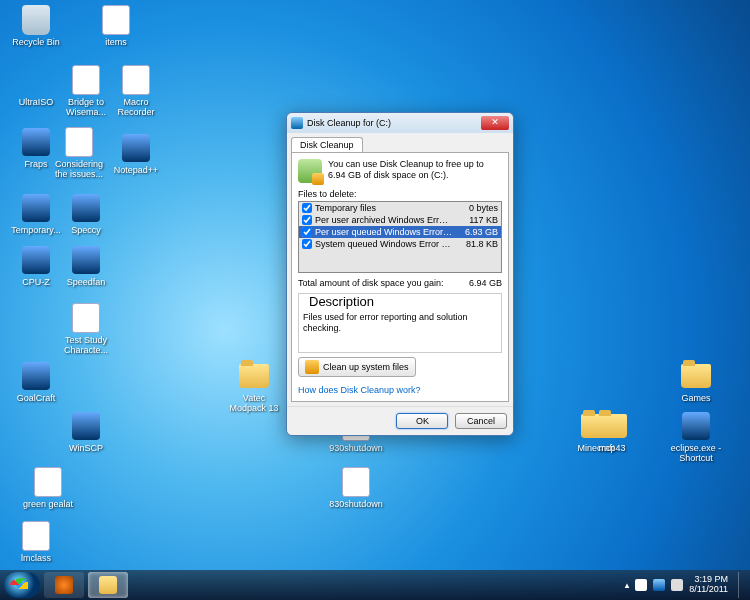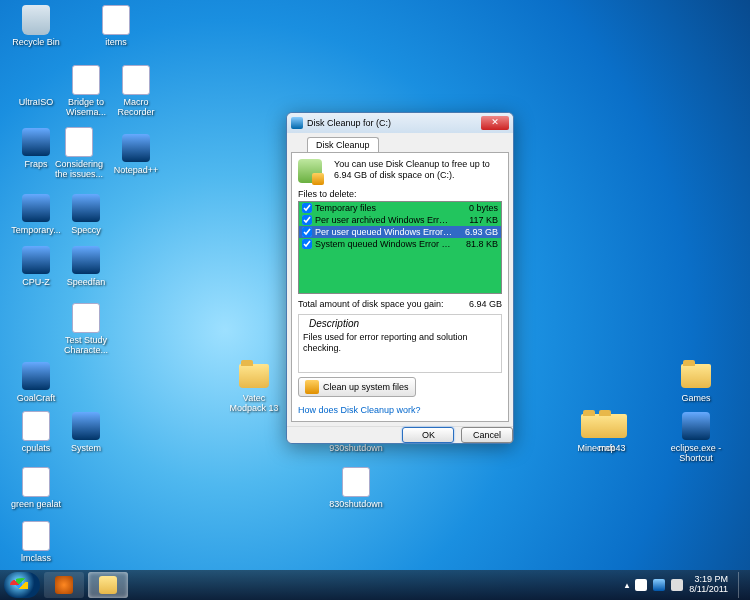--- a/index.html
+++ b/index.html
@@ -24,43 +24,43 @@
 .disc { width:28px; height:28px; border-radius:50%; background: radial-gradient(circle,#fff 15%, #888 16%, conic-gradient(#c0c0ff,#ffc0ff,#c0ffff,#ffffc0,#c0c0ff) 17% 100%); }
 .gen { width:28px; height:30px; background:#fff; border-radius:3px; border:1px solid #aac; }
 .shortcut { width:28px; height:28px; border-radius:4px; background:linear-gradient(#6af,#036); }
 
 
 .dialog { position:absolute; left:286px; top:112px; width:228px; background:#f0f0f0; border:1px solid #4a7ab0; border-radius:6px; box-shadow:0 4px 20px rgba(0,0,0,0.4); font-size:9px; }
 .titlebar { height:20px; background:linear-gradient(#e8f0f8,#cfe0f0); border-radius:6px 6px 0 0; display:flex; align-items:center; padding:0 4px; }
 .titlebar .ico { width:12px; height:12px; margin-right:4px; background:linear-gradient(#8cf,#06a); border-radius:2px; }
 .titlebar .ttl { flex:1; font-size:9px; color:#000; }
 .closebtn { width:28px; height:14px; background:linear-gradient(#e88,#c22); border-radius:2px; color:#fff; text-align:center; font-size:9px; line-height:13px; cursor:default; }
-.tabrow { padding:4px 20px 0; background:#f0f0f0; }
+.tabrow { padding:4px 4px 0; background:#f0f0f0; }
 .tab { display:inline-block; padding:2px 8px; background:#fff; border:1px solid #aaa; border-bottom:none; border-radius:3px 3px 0 0; font-size:9px; }
 .tabbody { margin:0 4px 4px; background:#fff; border:1px solid #aaa; padding:6px; }
-.inforow { display:flex; gap:12px; margin-bottom:6px; }
+.inforow { display:flex; gap:6px; margin-bottom:6px; }
 .inforow .dico { width:24px; height:24px; background:linear-gradient(#bfe8a0,#6ab040); border-radius:4px; flex-shrink:0; position:relative; }
 .inforow .dico::after{content:"";position:absolute;right:-2px;bottom:-2px;width:12px;height:12px;background:linear-gradient(#ffd060,#e09000);border-radius:2px;}
 .inforow .txt { font-size:9px; line-height:1.2; }
 .sect-lbl { font-size:9px; margin:4px 0 2px; }
-.flist { border:1px solid #888; height:93px; overflow:hidden; background:#22c55e; }
+.flist { border:1px solid #888; height:72px; overflow:hidden; background:#e5e5e5; }
 .fitem { display:flex; align-items:center; padding:1px 3px; font-size:9px; gap:3px; }
 .fitem.sel { background:#316ac5; color:#fff; }
 .fitem input { width:10px; height:10px; }
 .fitem .nm { flex:1; white-space:nowrap; overflow:hidden; text-overflow:ellipsis; }
 .fitem .sz { width:42px; text-align:right; }
 .totrow { display:flex; margin:5px 0; font-size:9px; }
 .totrow .tl { flex:1; }
 .grp { border:1px solid #ccc; padding:4px; margin:4px 0; }
-.grp .hdr { font-size:10px; margin:-10px 0 3px 4px; background:#fff; display:inline-block; padding:0 2px;font-style:italic; }
+.grp .hdr { font-size:13px; margin:-10px 0 3px 4px; background:#fff; display:inline-block; padding:0 2px; }
 .grp .desc { font-size:9px; line-height:1.2; min-height:36px; }
 .sysbtn { display:flex; align-items:center; gap:4px; border:1px solid #aaa; background:linear-gradient(#fff,#e4e4e4); padding:2px 6px; font-size:9px; border-radius:3px; width:max-content; margin-top:4px; cursor:default; }
 .sysbtn .sbico { width:14px; height:14px; background:linear-gradient(#ffd060,#e09000); border-radius:2px; }
 .lnk { color:#0066cc; font-size:9px; margin-top:8px; display:block; cursor:default; }
-.btnrow { text-align:right; border-top:1px solid #ddd; background:#f0f0f0; border-radius:0 0 6px 6px; }
+.btnrow { text-align:right; padding:6px; border-top:1px solid #ddd; background:#f0f0f0; border-radius:0 0 6px 6px; }
 .btn { display:inline-block; min-width:52px; text-align:center; padding:2px 8px; font-size:9px; border:1px solid #888; background:linear-gradient(#fff,#e0e0e0); border-radius:3px; margin-left:4px; cursor:default; }
 .btn.def { border-color:#2a6fc0; box-shadow:0 0 2px #6af; }
 
 
 .taskbar { position:absolute; left:0; right:0; bottom:0; height:30px; background:linear-gradient(rgba(30,50,70,0.7), rgba(10,20,40,0.9)); display:flex; align-items:center; padding:0 4px; }
 .start { width:36px; height:26px; border-radius:13px; background:radial-gradient(circle at 40% 40%, #fff 0%, #6cf 10%, #036 60%); position:relative; cursor:default; }
 .start::after { content:""; position:absolute; inset:6px; background:
   linear-gradient(45deg,#e33 0 50%, transparent 50%) 0 0/50% 50% no-repeat,
   linear-gradient(135deg,#3c3 0 50%, transparent 50%) 50% 0/50% 50% no-repeat,
   linear-gradient(-45deg,#fc0 0 50%, transparent 50%) 50% 50%/50% 50% no-repeat,
@@ -164,31 +164,25 @@
           <div class="shortcut"></div>
         </div>
         <div class="lbl">GoalCraft</div>
       </div>
       <div class="di" style="left: 226px; top: 360px;">
         <div class="ic">
           <div class="folder"></div>
         </div>
         <div class="lbl">Vatec Modpack 13</div>
       </div>
-      <div class="di" style="left: 8px; top: 410px;">
-        <div class="ic">
-          <div class="gen"></div>
-        </div>
-        <div class="lbl">cpulats</div>
-      </div>
       <div class="di" style="left: 58px; top: 410px;">
         <div class="ic">
           <div class="shortcut"></div>
         </div>
-        <div class="lbl">System</div>
+        <div class="lbl">WinSCP</div>
       </div>
       <div class="di" style="left: 328px; top: 410px;">
         <div class="ic">
           <div class="gen"></div>
         </div>
         <div class="lbl">930shutdown</div>
       </div>
       <div class="di" style="left: 568px; top: 410px;">
         <div class="ic">
           <div class="folder"></div>
@@ -206,21 +200,21 @@
           <div class="shortcut"></div>
         </div>
         <div class="lbl">eclipse.exe - Shortcut</div>
       </div>
       <div class="di" style="left: 668px; top: 360px;">
         <div class="ic">
           <div class="folder"></div>
         </div>
         <div class="lbl">Games</div>
       </div>
-      <div class="di" style="left: 8px; top: 466px;">
+      <div class="di" style="left: 20px; top: 466px;">
         <div class="ic">
           <div class="gen"></div>
         </div>
         <div class="lbl">green gealat</div>
       </div>
       <div class="di" style="left: 328px; top: 466px;">
         <div class="ic">
           <div class="gen"></div>
         </div>
         <div class="lbl">830shutdown</div>

